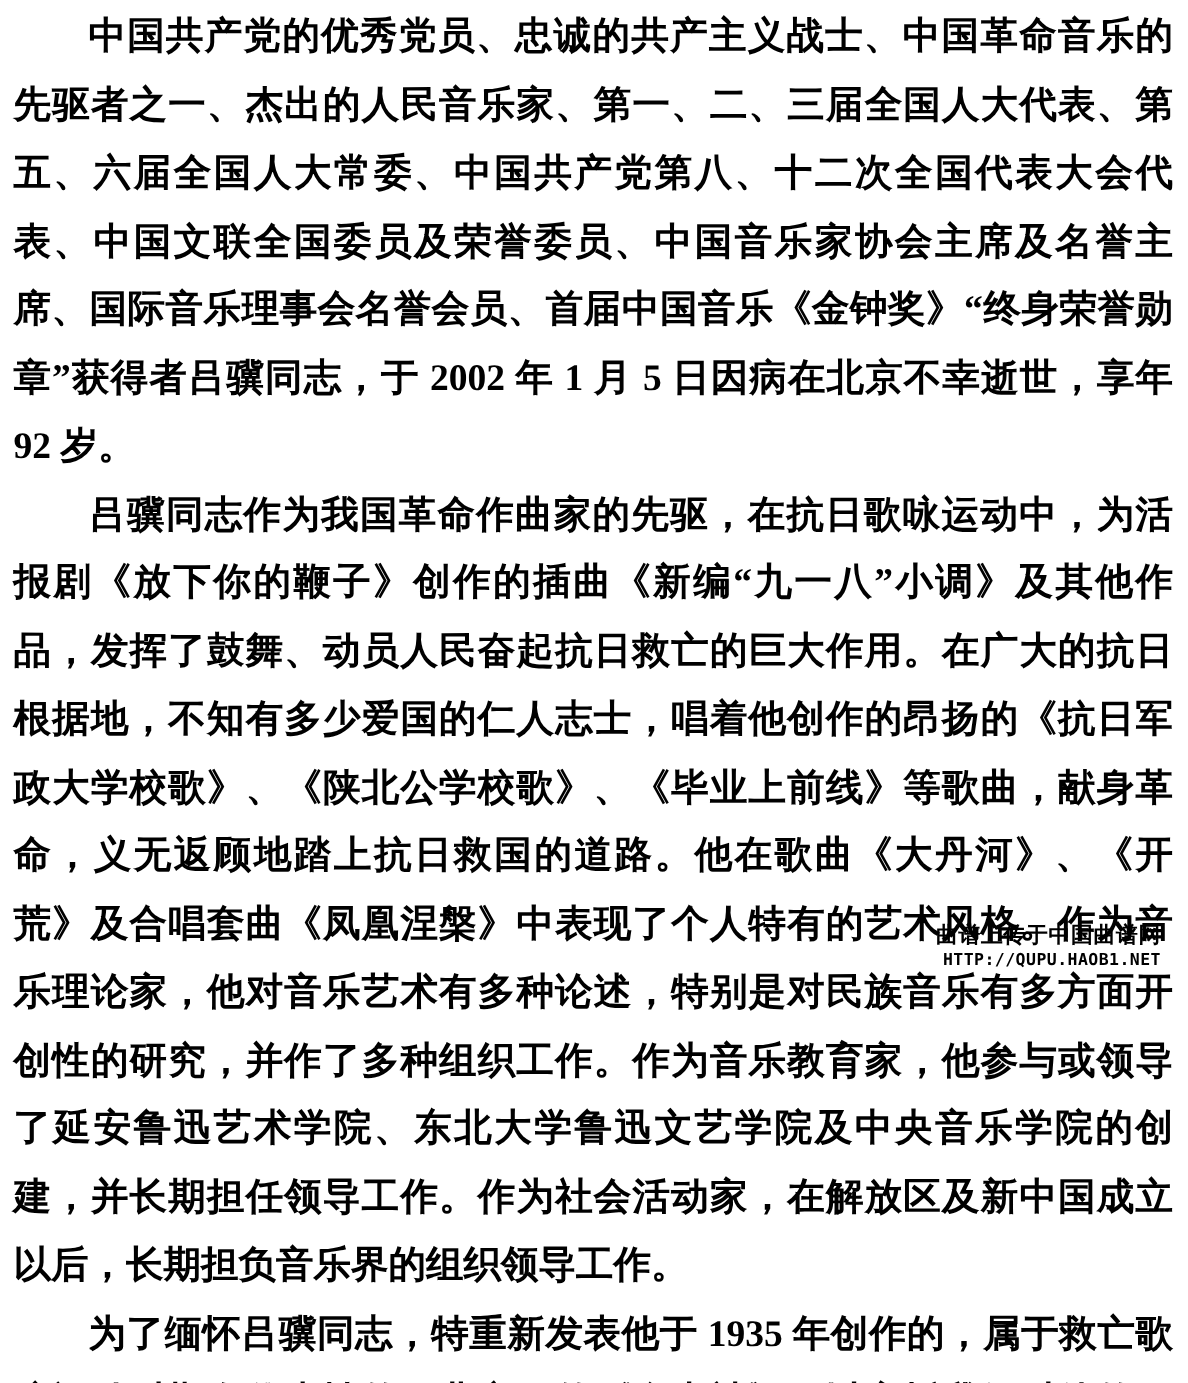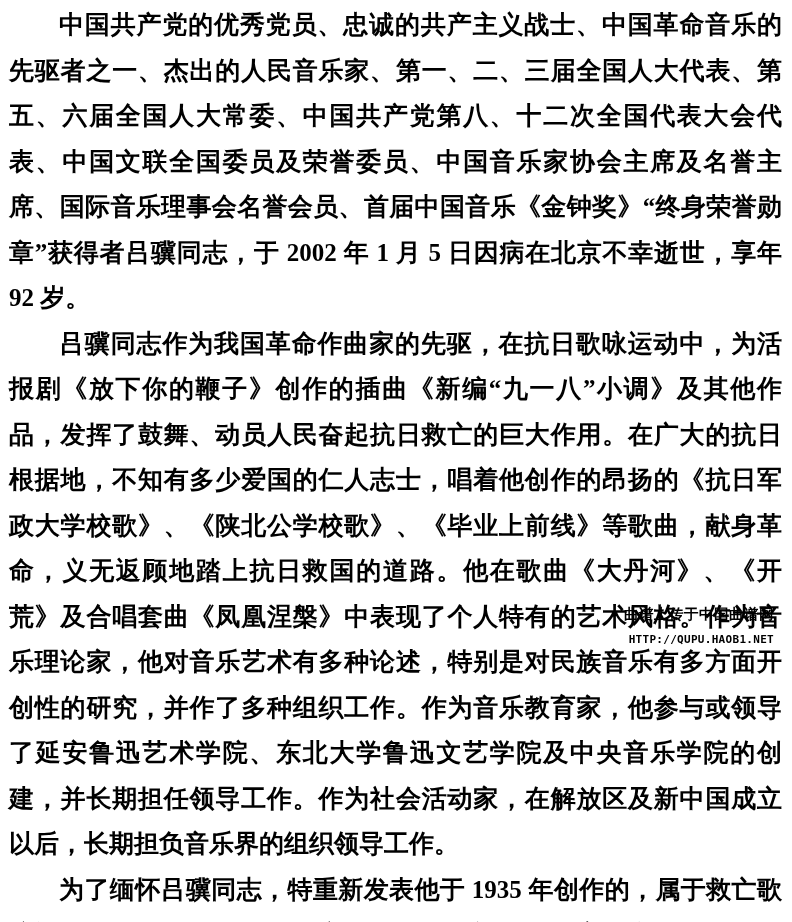--- a/index.html
+++ b/index.html
@@ -47,21 +47,21 @@
     font-size: 14.5px;
     font-weight: 700;
     font-family: "Liberation Serif", "DejaVu Serif", serif;
     letter-spacing: 0.5px;
   }
   .wm-url {
     font-size: 11px;
     font-weight: 700;
     font-family: "DejaVu Sans Mono", "Liberation Mono", monospace;
     letter-spacing: 0.3px;
-    margin-top: 11px;
+    margin-top: 1px;
   }
 </style>
 </head>
 <body>
 
 <div class="page">
 
   <div class="doc-body">
     <p class="para">中国共产党的优秀党员、忠诚的共产主义战士、中国革命音乐的先驱者之一、杰出的人民音乐家、第一、二、三届全国人大代表、第五、六届全国人大常委、中国共产党第八、十二次全国代表大会代表、中国文联全国委员及荣誉委员、中国音乐家协会主席及名誉主席、国际音乐理事会名誉会员、首届中国音乐《金钟奖》“终身荣誉勋章”获得者吕骥同志，于 2002 年 1 月 5 日因病在北京不幸逝世，享年 92 岁。</p>
     <p class="para">吕骥同志作为我国革命作曲家的先驱，在抗日歌咏运动中，为活报剧《放下你的鞭子》创作的插曲《新编“九一八”小调》及其他作品，发挥了鼓舞、动员人民奋起抗日救亡的巨大作用。在广大的抗日根据地，不知有多少爱国的仁人志士，唱着他创作的昂扬的《抗日军政大学校歌》、《陕北公学校歌》、《毕业上前线》等歌曲，献身革命，义无返顾地踏上抗日救国的道路。他在歌曲《大丹河》、《开荒》及合唱套曲《凤凰涅槃》中表现了个人特有的艺术风格。作为音乐理论家，他对音乐艺术有多种论述，特别是对民族音乐有多方面开创性的研究，并作了多种组织工作。作为音乐教育家，他参与或领导了延安鲁迅艺术学院、东北大学鲁迅文艺学院及中央音乐学院的创建，并长期担任领导工作。作为社会活动家，在解放区及新中国成立以后，长期担负音乐界的组织领导工作。</p>

